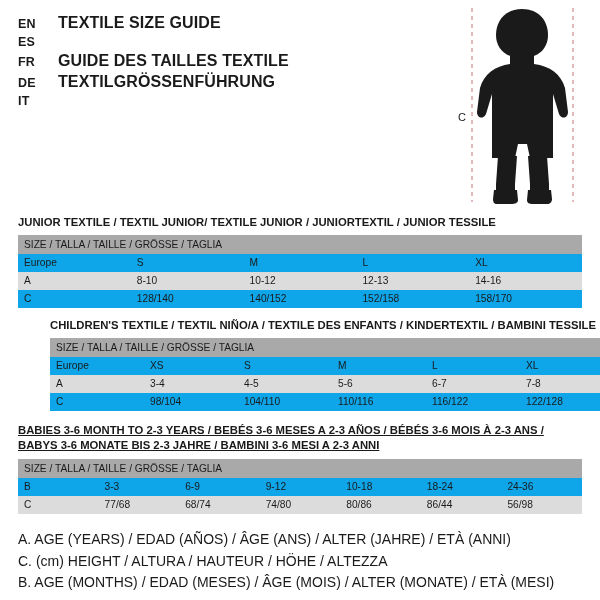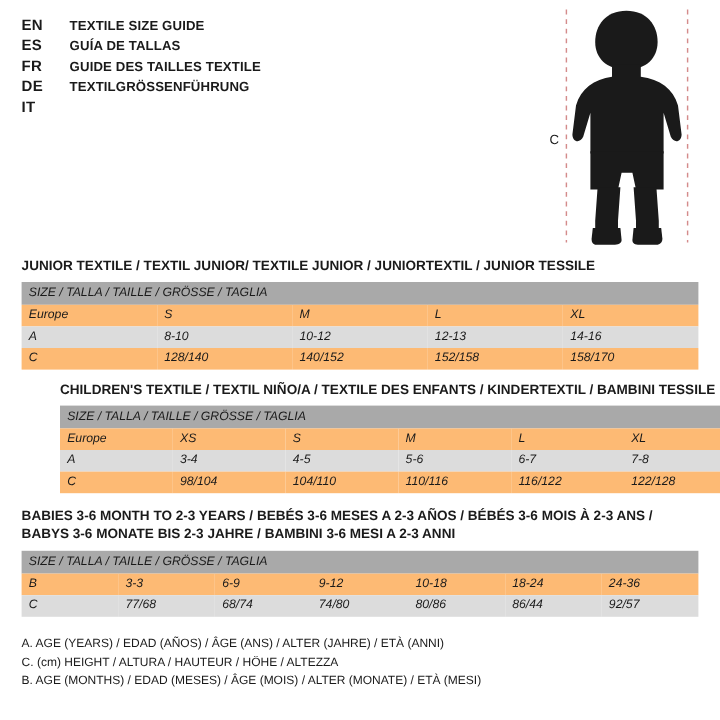--- a/index.html
+++ b/index.html
@@ -34,21 +34,21 @@
     margin-bottom: 3px;
   }
   .lang-code {
     width: 40px;
     font-size: 12.5px;
     font-weight: bold;
     letter-spacing: 0.2px;
     color: #1a1a1a;
   }
   .lang-title {
-    font-size: 11px;
+    font-size: 16px;
     font-weight: bold;
     letter-spacing: 0.1px;
     color: #1a1a1a;
     text-transform: uppercase;
   }
 
   
   .figure-area {
     position: absolute;
     top: 6px;
@@ -84,67 +84,65 @@
     border-collapse: collapse;
     width: 564px;
     table-layout: fixed;
   }
   table.size-table td {
     font-size: 10.2px;
     color: #1a1a1a;
     padding: 3px 0 4px 6px;
     vertical-align: middle;
     white-space: nowrap;
-    font-style: italic;
   }
   tr.head-row td {
     background: #a9a9a9;
     font-size: 10.2px;
     color: #1a1a1a;
     font-weight: normal;
     padding-top: 4px;
     padding-bottom: 4px;
   }
   tr.shaded td {
     background: #dcdcdc;
   }
   tr.plain td {
-    background: #fdba74;
+    background: #0ea5e9;
   }
   td.rowlabel {
     width: 86px;
   }
 
   
   .footnotes {
     position: absolute;
     left: 18px;
     top: 529px;
     width: 560px;
   }
   .footnote {
-    font-size: 10px;
+    font-size: 14px;
     color: #1a1a1a;
     line-height: 1.55;
     white-space: nowrap;
   }
 </style>
 </head>
 <body>
 
 <div class="page">
 
   <div class="header">
     <div class="lang-row">
       <div class="lang-code">EN</div>
       <div class="lang-title">TEXTILE SIZE GUIDE</div>
     </div>
     <div class="lang-row">
       <div class="lang-code">ES</div>
-      <div class="lang-title">GUÍA DE TALLAS</div>
     </div>
     <div class="lang-row">
       <div class="lang-code">FR</div>
       <div class="lang-title">GUIDE DES TAILLES TEXTILE</div>
     </div>
     <div class="lang-row">
       <div class="lang-code">DE</div>
       <div class="lang-title">TEXTILGRÖSSENFÜHRUNG</div>
     </div>
     <div class="lang-row">
@@ -235,21 +233,21 @@
         <td>104/110</td>
         <td>110/116</td>
         <td>116/122</td>
         <td>122/128</td>
       </tr>
     </tbody>
       </table>
   </div>
 
   <div class="section" style="top:423px;">
-    <div class="section-title" style="white-space: pre-line;">BABIES 3-6 MONTH TO 2-3 YEARS / BEBÉS 3-6 MESES A 2-3 AÑOS / BÉBÉS 3-6 MOIS À 2-3 ANS /
+    <div class="section-title" style="white-space: pre-line; text-decoration: underline;">BABIES 3-6 MONTH TO 2-3 YEARS / BEBÉS 3-6 MESES A 2-3 AÑOS / BÉBÉS 3-6 MOIS À 2-3 ANS /
 BABYS 3-6 MONATE BIS 2-3 JAHRE / BAMBINI 3-6 MESI A 2-3 ANNI</div>
     <table class="size-table">
       <tbody>
           <tr class="head-row">
         <td colspan="7">SIZE / TALLA / TAILLE / GRÖSSE / TAGLIA</td>
       </tr>
       <tr class="plain">
         <td class="rowlabel">B</td>
         <td>3-3</td>
         <td>6-9</td>
@@ -258,21 +256,21 @@
         <td>18-24</td>
         <td>24-36</td>
       </tr>
       <tr class="shaded">
         <td class="rowlabel">C</td>
         <td>77/68</td>
         <td>68/74</td>
         <td>74/80</td>
         <td>80/86</td>
         <td>86/44</td>
-        <td>92/57</td>
+        <td>56/98</td>
       </tr>
     </tbody>
       </table>
   </div>
 
   <div class="footnotes">
     <div class="footnote">A. AGE (YEARS) / EDAD (AÑOS) / ÂGE (ANS) / ALTER (JAHRE) / ETÀ (ANNI)</div>
     <div class="footnote">C. (cm) HEIGHT / ALTURA / HAUTEUR / HÖHE / ALTEZZA</div>
     <div class="footnote">B. AGE (MONTHS) / EDAD (MESES) / ÂGE (MOIS) / ALTER (MONATE) / ETÀ (MESI)</div>
   </div>

